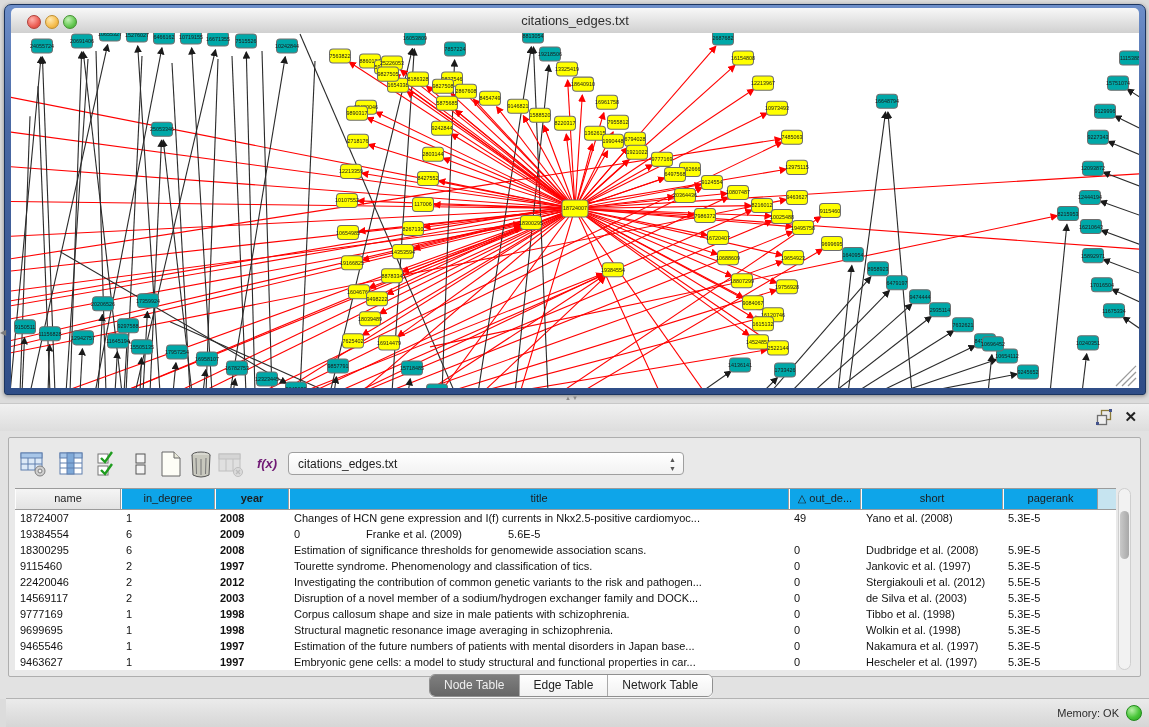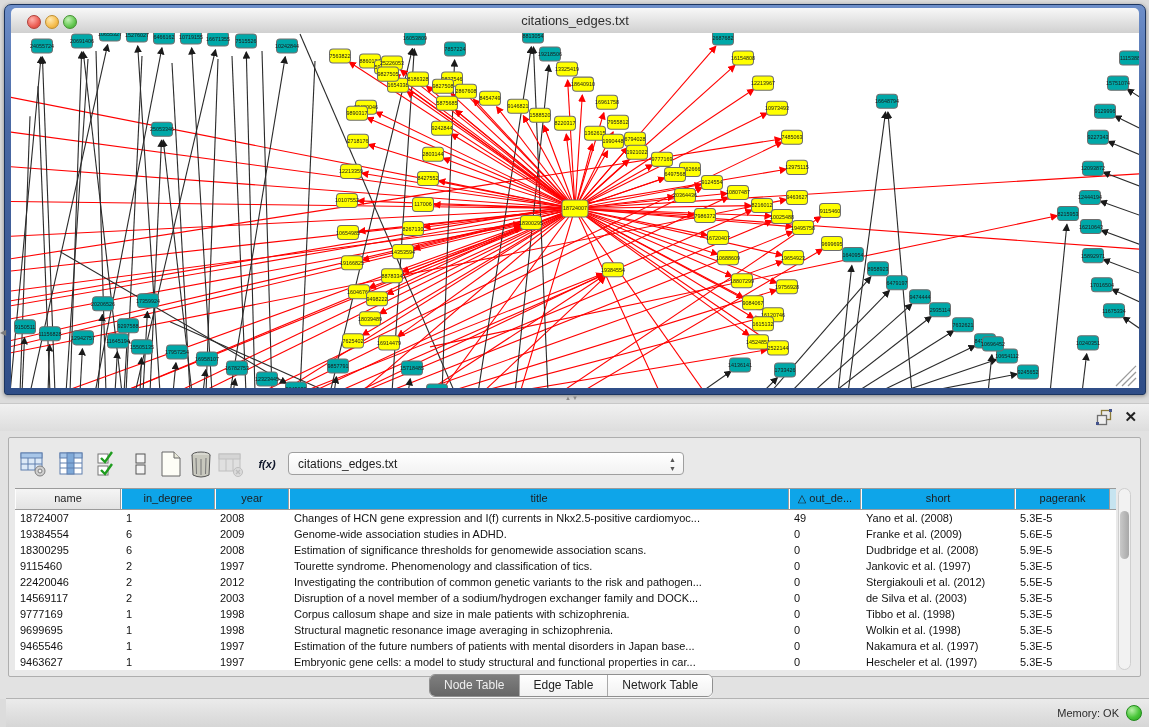--- a/index.html
+++ b/index.html
@@ -48,21 +48,21 @@
   .tp-float{position:absolute;right:36px;top:5px;width:17px;height:17px;cursor:pointer;}
   .tp-close{position:absolute;right:12px;top:4px;font-size:15px;font-weight:bold;color:#222;cursor:pointer;line-height:17px;}
   .tp-body{
     position:absolute;left:0;top:431px;width:100%;height:268px;background:#e2e2e2;
   }
   .content-box{
     position:absolute;left:8px;top:6px;width:1131px;height:238px;
     background:#e9e9e9;border:1px solid #aeaeae;border-radius:2px;
   }
   .tb-icon{position:absolute;top:12px;width:28px;height:28px;cursor:pointer;}
-  .tb-fx{font-style:italic;font-weight:bold;font-size:11px;color:#0f172a;line-height:28px;text-align:center;}
+  .tb-fx{font-style:italic;font-weight:bold;font-size:13px;color:#701a75;line-height:28px;text-align:center;}
   .dropdown{
     position:absolute;left:279px;top:14px;width:396px;height:23px;
     background:linear-gradient(180deg,#ffffff,#f2f2f2);
     border:1px solid #9f9f9f;border-radius:4px;
     font-size:12px;color:#1c1c1c;line-height:22px;padding-left:9px;box-sizing:border-box;
     cursor:pointer;
   }
   .dd-arrows{position:absolute;right:7px;top:2px;font-size:7px;color:#555;line-height:9px;text-align:center;}
   
   .grid{position:absolute;left:6px;top:50px;width:1101px;height:182px;background:#ffffff;overflow:hidden;}
@@ -71,22 +71,22 @@
     box-sizing:border-box;border-right:1px solid #9b9b9b;border-left:1px solid #fdfdfd;
     font-size:11px;color:#1d1d1d;text-align:center;line-height:18px;
     overflow:hidden;white-space:nowrap;background:#0ea5e9;cursor:pointer;
   }
   .gh-cell.key{background:linear-gradient(180deg,#f5f5f5,#e3e3e3);}
   .grid-row{display:flex;height:16px;}
   .g-cell{
     box-sizing:border-box;padding-left:5px;font-size:11px;color:#111;
     line-height:16px;white-space:nowrap;overflow:hidden;
   }
-  .c0{width:106px;} .c1{width:94px;} .c2{width:74px;} .c3{width:500px;}
-  .c4{width:72px;} .c5{width:154px;} .c6{width:95px;} 
+  .c0{width:106px;} .c1{width:94px;} .c2{width:74px;font-weight:bold;} .c3{width:500px;}
+  .c4{width:72px;} .c5{width:142px;} .c6{width:95px;} 
   .vscroll{
     position:absolute;left:1109px;top:50px;width:13px;height:182px;
     background:#f2f2f2;border:1px solid #cfcfcf;box-sizing:border-box;border-radius:7px;
   }
   .vthumb{position:absolute;left:1px;top:22px;width:9px;height:48px;background:linear-gradient(90deg,#c9c9c9,#a8a8a8);border-radius:5px;}
   
   .seg{
     position:absolute;left:429px;top:243px;height:21px;display:flex;
     border:1px solid #8f8f8f;border-radius:6px;overflow:hidden;
     background:#fcfcfc;box-shadow:0 1px 0 rgba(255,255,255,.7);
@@ -925,21 +925,20 @@
             <div class="g-cell c2">2008</div>
             <div class="g-cell c3">Changes of HCN gene expression and I(f) currents in Nkx2.5-positive cardiomyoc...</div>
             <div class="g-cell c4">49</div>
             <div class="g-cell c5">Yano et al. (2008)</div>
             <div class="g-cell c6">5.3E-5</div>
           </div>
           <div class="grid-row">
             <div class="g-cell c0">19384554</div>
             <div class="g-cell c1">6</div>
             <div class="g-cell c2">2009</div>
-            <div class="g-cell c3">Genome-wide association studies in ADHD.</div>
             <div class="g-cell c4">0</div>
             <div class="g-cell c5">Franke et al. (2009)</div>
             <div class="g-cell c6">5.6E-5</div>
           </div>
           <div class="grid-row">
             <div class="g-cell c0">18300295</div>
             <div class="g-cell c1">6</div>
             <div class="g-cell c2">2008</div>
             <div class="g-cell c3">Estimation of significance thresholds for genomewide association scans.</div>
             <div class="g-cell c4">0</div>

